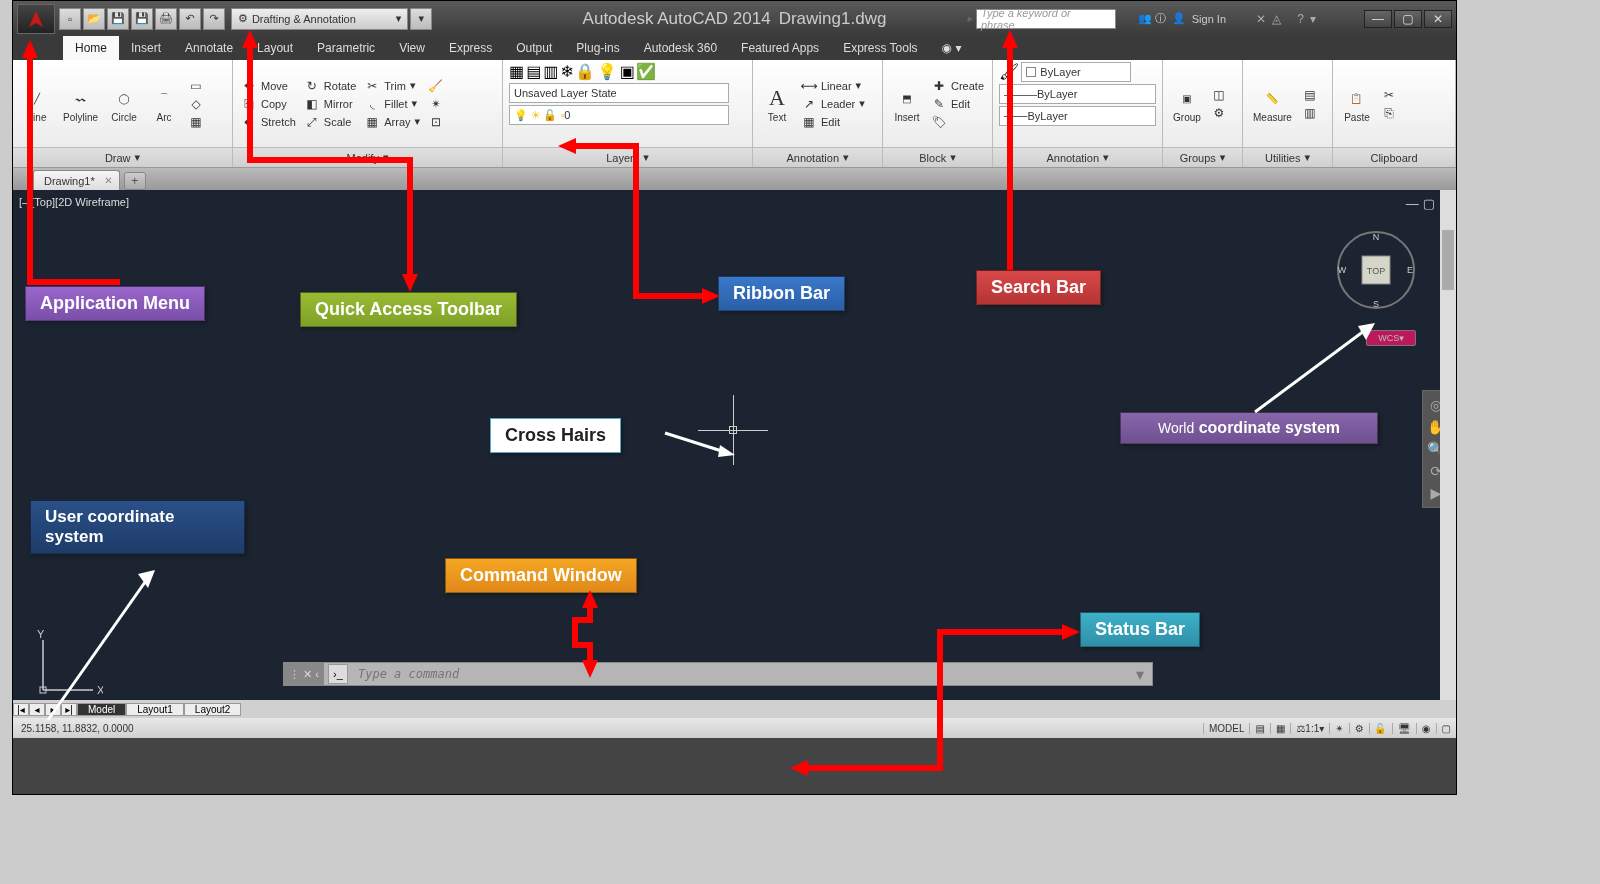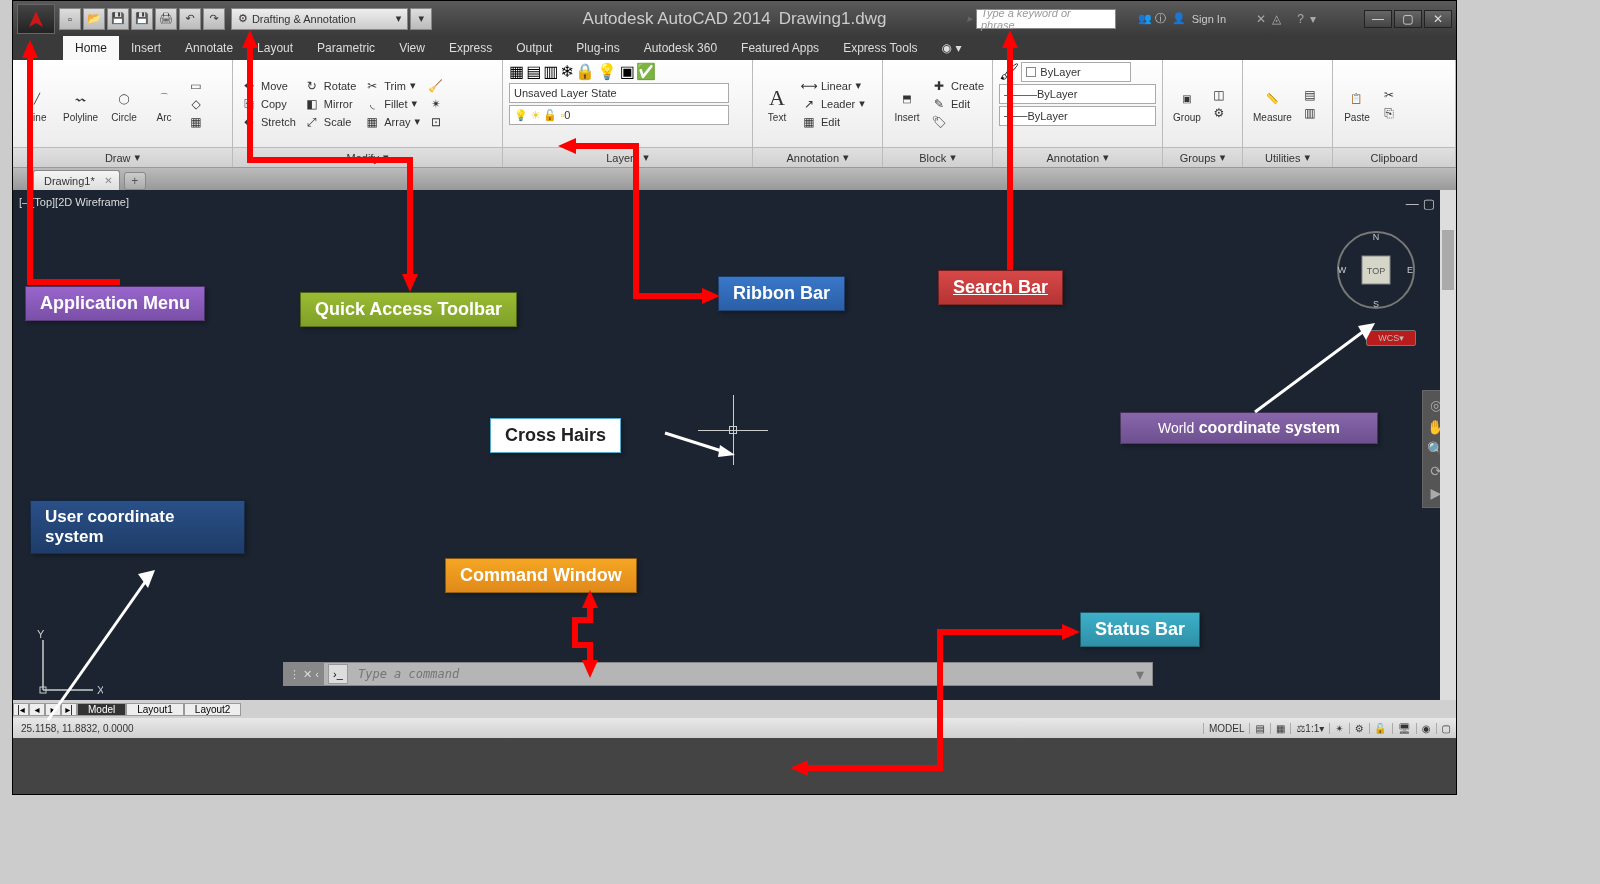--- a/index.html
+++ b/index.html
@@ -44,21 +44,21 @@
 .filetab{ height:20px; background:linear-gradient(#f5f5f5,#ddd); border:1px solid #888; border-bottom:none; padding:0 24px 0 10px; font-size:11px; color:#333; display:flex; align-items:center; border-radius:3px 3px 0 0; position:relative;}
 .filetab .x{position:absolute; right:6px; color:#888; font-size:10px;}
 .newtab{width:22px;height:18px; background:linear-gradient(#ccc,#aaa); border:1px solid #888; border-radius:3px; margin-left:4px; display:flex;align-items:center;justify-content:center; font-size:12px; color:#555;}
 
 
 .canvas { position:relative; background:#1b2430; height:548px; }
 .view-label{position:absolute; left:6px; top:6px; color:#ddd; font-size:11px;}
 .mini-winbtns{position:absolute; right:6px; top:6px; display:flex; gap:4px;}
 .mini-winbtns div{color:#ccc; font-size:13px;}
 .viewcube{position:absolute; right:40px; top:40px; width:80px; height:80px;}
-.wcs-badge{position:absolute; right:40px; top:140px; width:50px;height:16px; background:#b91c1c; border:1px solid #777; color:#bbb; font-size:9px; display:flex;align-items:center;justify-content:center; border-radius:2px;}
+.wcs-badge{position:absolute; right:40px; top:140px; width:50px;height:16px; background:#be185d; border:1px solid #777; color:#bbb; font-size:9px; display:flex;align-items:center;justify-content:center; border-radius:2px;}
 .navbar{position:absolute; right:6px; top:200px; width:28px; background:#555; border:1px solid #666; display:flex; flex-direction:column; gap:6px; padding:6px 0; align-items:center;}
 .navbar div{color:#aaa; font-size:14px;}
 .ucs{position:absolute; left:20px; bottom:34px;}
 .crosshair{position:absolute; left:720px; top:240px; }
 .crosshair .v{position:absolute; width:1px; height:70px; background:#ccc; left:0; top:-35px;}
 .crosshair .h{position:absolute; height:1px; width:70px; background:#ccc; left:-35px; top:0;}
 .crosshair .box{position:absolute; width:8px;height:8px; border:1px solid #ccc; left:-4px; top:-4px;}
 .vscroll{position:absolute; right:0; top:0; bottom:0; width:16px; background:#ddd;}
 .vscroll .thumb{position:absolute; top:40px; height:60px; left:2px; right:2px; background:#aaa;}
 
@@ -483,21 +483,21 @@
     <div class="sbtn">◉</div>
     <div class="sbtn">▢</div>
    </div>
   </div>
  </div>
 </div>
 
 <div class="callout c-purple" style="left:25px; top:286px;">Application Menu</div>
 <div class="callout c-green" style="left:300px; top:292px;">Quick Access Toolbar</div>
 <div class="callout c-blue" style="left:718px; top:276px;">Ribbon  Bar</div>
-<div class="callout c-red" style="left:938px; top:270px;text-decoration:underline;">Search  Bar</div>
+<div class="callout c-red" style="left:976px; top:270px;">Search  Bar</div>
 <div class="callout c-white" style="left:490px; top:418px;">Cross Hairs</div>
 <div class="callout c-purple2" style="left:1120px; top:412px; font-size:16px; font-weight:normal; width:258px;"><span style="font-size:14px;">World</span> <b>coordinate system</b></div>
 <div class="callout c-darkblue" style="left:30px; top:500px; font-size:17px; width:215px;"><b>User coordinate system</b></div>
 <div class="callout c-orange" style="left:445px; top:558px;">Command Window</div>
 <div class="callout c-teal" style="left:1080px; top:612px;">Status  Bar</div>
 
 <svg class="arrow" style="left:20px; top:40px;" width="120" height="250">
  <path class="red-stroke" d="M10 5 L10 242 L100 242"></path>
  <polygon class="red-fill" points="10,0 2,18 18,18"></polygon>
 </svg>

